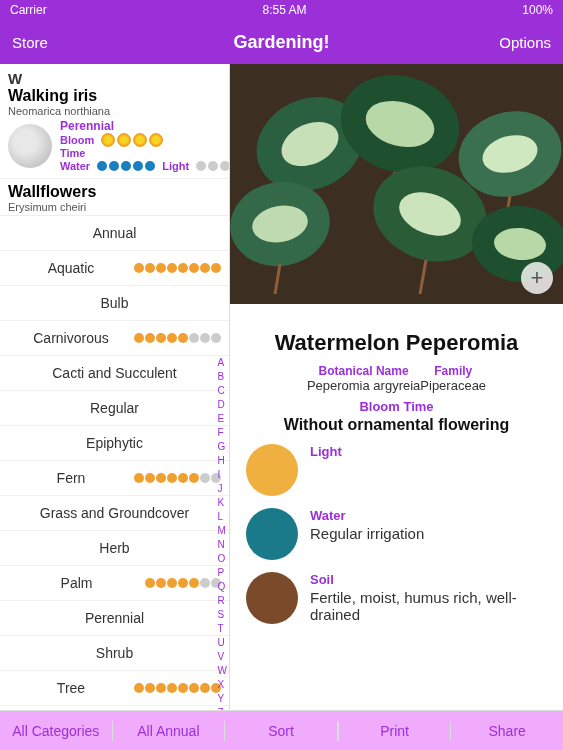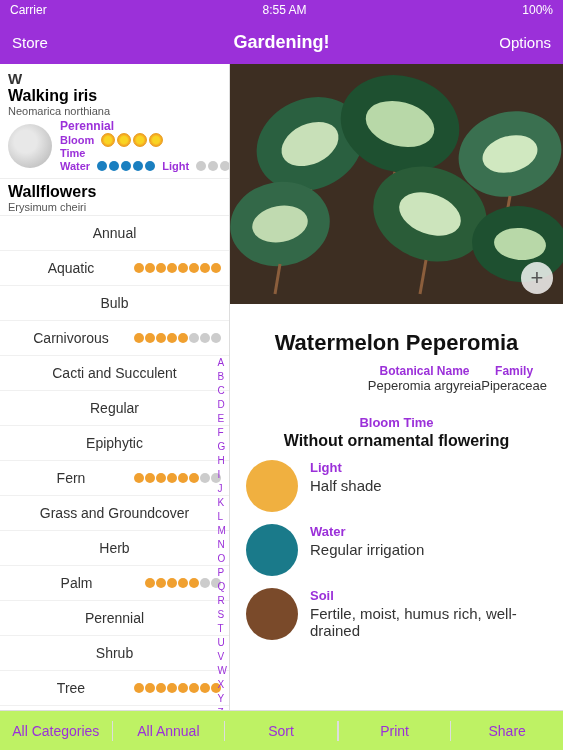--- a/index.html
+++ b/index.html
@@ -233,22 +233,22 @@
     }
     .plant-title {
       font-size: 22px;
       font-weight: bold;
       text-align: center;
       color: #111;
       margin-bottom: 8px;
     }
     .info-grid {
       display: flex;
-      justify-content: flex-end;
-      margin-bottom: 22px;
+      justify-content: center;
+      margin-bottom: 6px;
     }
     .info-col { text-align: center; }
     .info-col-label {
       color: #9b30d9;
       font-size: 12px;
       font-weight: bold;
     }
     .info-col-value {
       font-size: 13px;
       color: #333;
@@ -292,21 +292,21 @@
       margin-bottom: 2px;
     }
     .detail-value {
       font-size: 15px;
       color: #333;
     }
 
     
     .tab-bar {
       height: 40px;
-      background: #bef264;
+      background: #f0abfc;
       border-top: 1px solid #ddd;
       display: flex;
       align-items: center;
     }
     .tab-item {
       flex: 1;
       text-align: center;
       font-size: 14px;
       color: #9b30d9;
       cursor: pointer;
@@ -556,21 +556,20 @@
         </div>
       </div>
 
       <div class="bloom-section-label">Bloom Time</div>
       <div class="bloom-section-value">Without ornamental flowering</div>
 
       <div class="detail-row">
         <div class="detail-circle circle-yellow"></div>
         <div class="detail-content">
           <div class="detail-type">Light</div>
-          <div class="detail-value">Half shade</div>
         </div>
       </div>
 
       <div class="detail-row">
         <div class="detail-circle circle-teal"></div>
         <div class="detail-content">
           <div class="detail-type">Water</div>
           <div class="detail-value">Regular irrigation</div>
         </div>
       </div>

